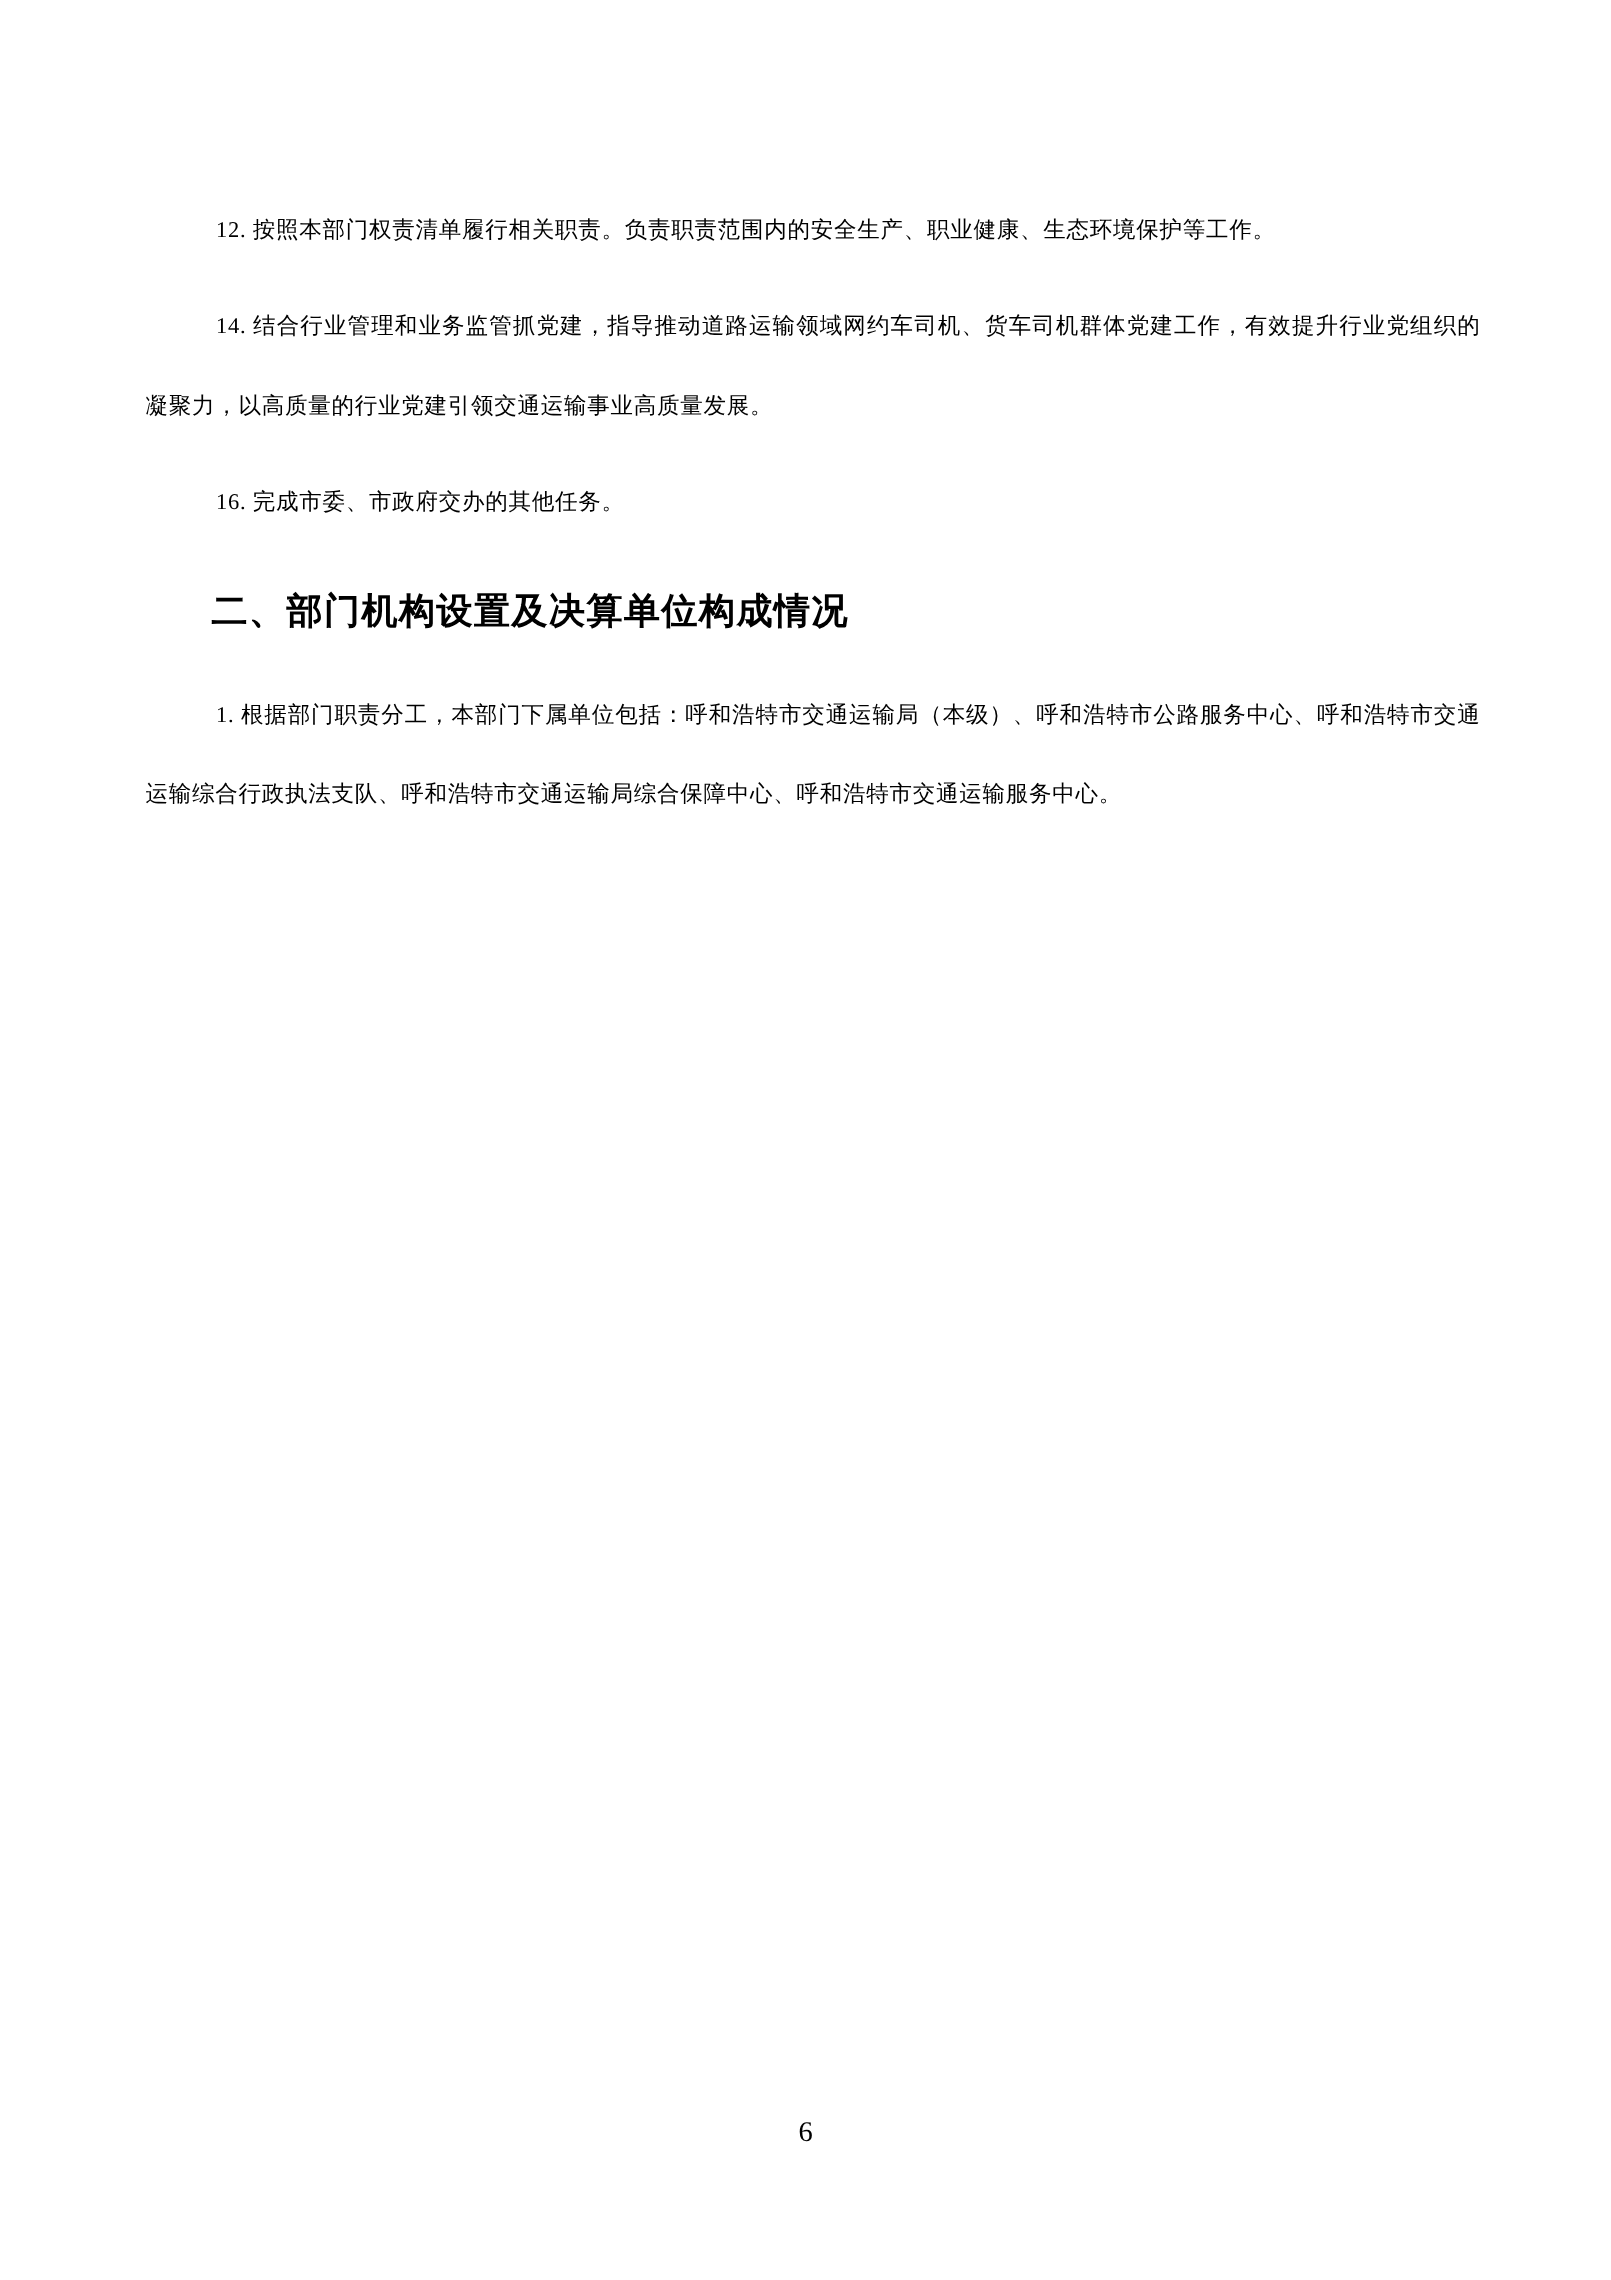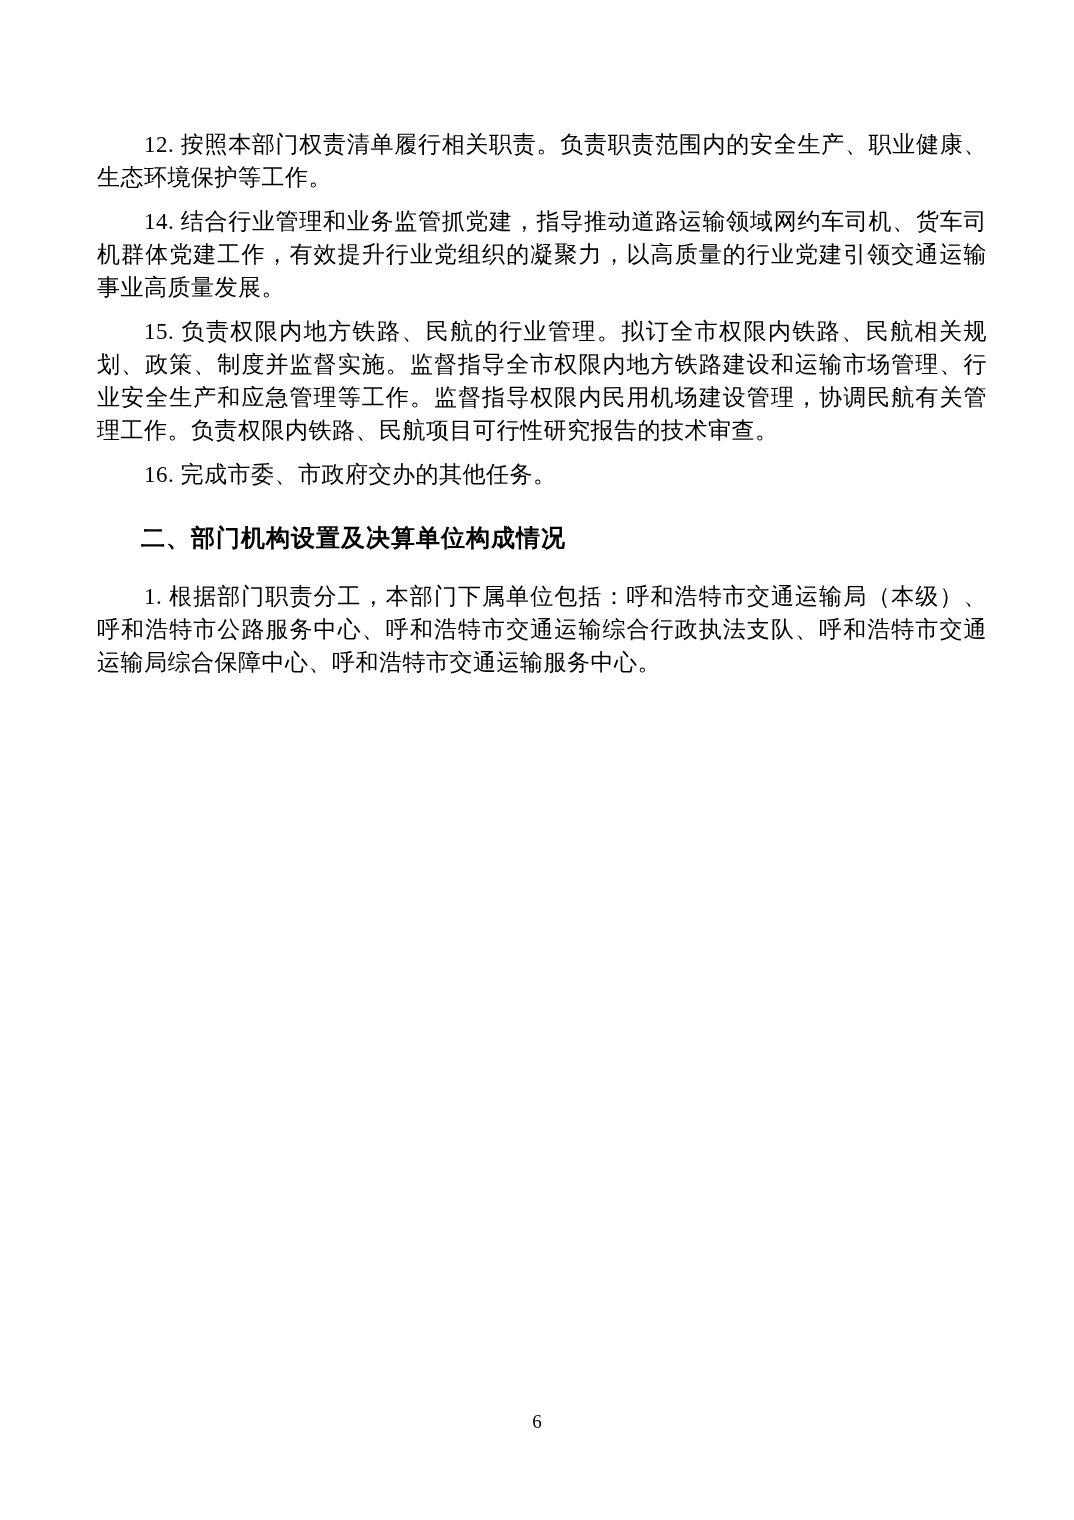--- a/index.html
+++ b/index.html
@@ -19,30 +19,30 @@
     overflow: hidden;
   }
   .content {
     position: absolute;
     left: 97px;
     top: 128px;
     width: 890px;
   }
   p.body-para {
     margin: 0 0 11px 0;
-    font-size: 23px;
-    line-height: 33px;
+    font-size: 15px;
+    line-height: 53px;
     text-align: justify;
     text-justify: inter-ideograph;
     text-indent: 47px;
     letter-spacing: 0.5px;
   }
   h2.section-heading {
     margin: 19px 0 13px 0;
-    font-family: Liberation Serif, serif;
+    font-family: Liberation Mono, monospace;
     font-weight: bold;
     font-size: 24px;
     line-height: 57px;
     text-indent: 44px;
     letter-spacing: 1px;
   }
   .page-number {
     position: absolute;
     top: 1408px;
     left: 0;
@@ -53,19 +53,18 @@
     font-family: "Liberation Serif", serif;
   }
 </style>
 </head>
 <body>
 
 <div class="page">
   <div class="content">
     <p class="body-para">12. 按照本部门权责清单履行相关职责。负责职责范围内的安全生产、职业健康、生态环境保护等工作。</p>
     <p class="body-para">14. 结合行业管理和业务监管抓党建，指导推动道路运输领域网约车司机、货车司机群体党建工作，有效提升行业党组织的凝聚力，以高质量的行业党建引领交通运输事业高质量发展。</p>
-    <p class="body-para">15. 负责权限内地方铁路、民航的行业管理。拟订全市权限内铁路、民航相关规划、政策、制度并监督实施。监督指导全市权限内地方铁路建设和运输市场管理、行业安全生产和应急管理等工作。监督指导权限内民用机场建设管理，协调民航有关管理工作。负责权限内铁路、民航项目可行性研究报告的技术审查。</p>
     <p class="body-para">16. 完成市委、市政府交办的其他任务。</p>
     <h2 class="section-heading">二、部门机构设置及决算单位构成情况</h2>
     <p class="body-para">1. 根据部门职责分工，本部门下属单位包括：呼和浩特市交通运输局（本级）、呼和浩特市公路服务中心、呼和浩特市交通运输综合行政执法支队、呼和浩特市交通运输局综合保障中心、呼和浩特市交通运输服务中心。</p>
   </div>
   <div class="page-number">6</div>
 </div>
 
 </body></html>

